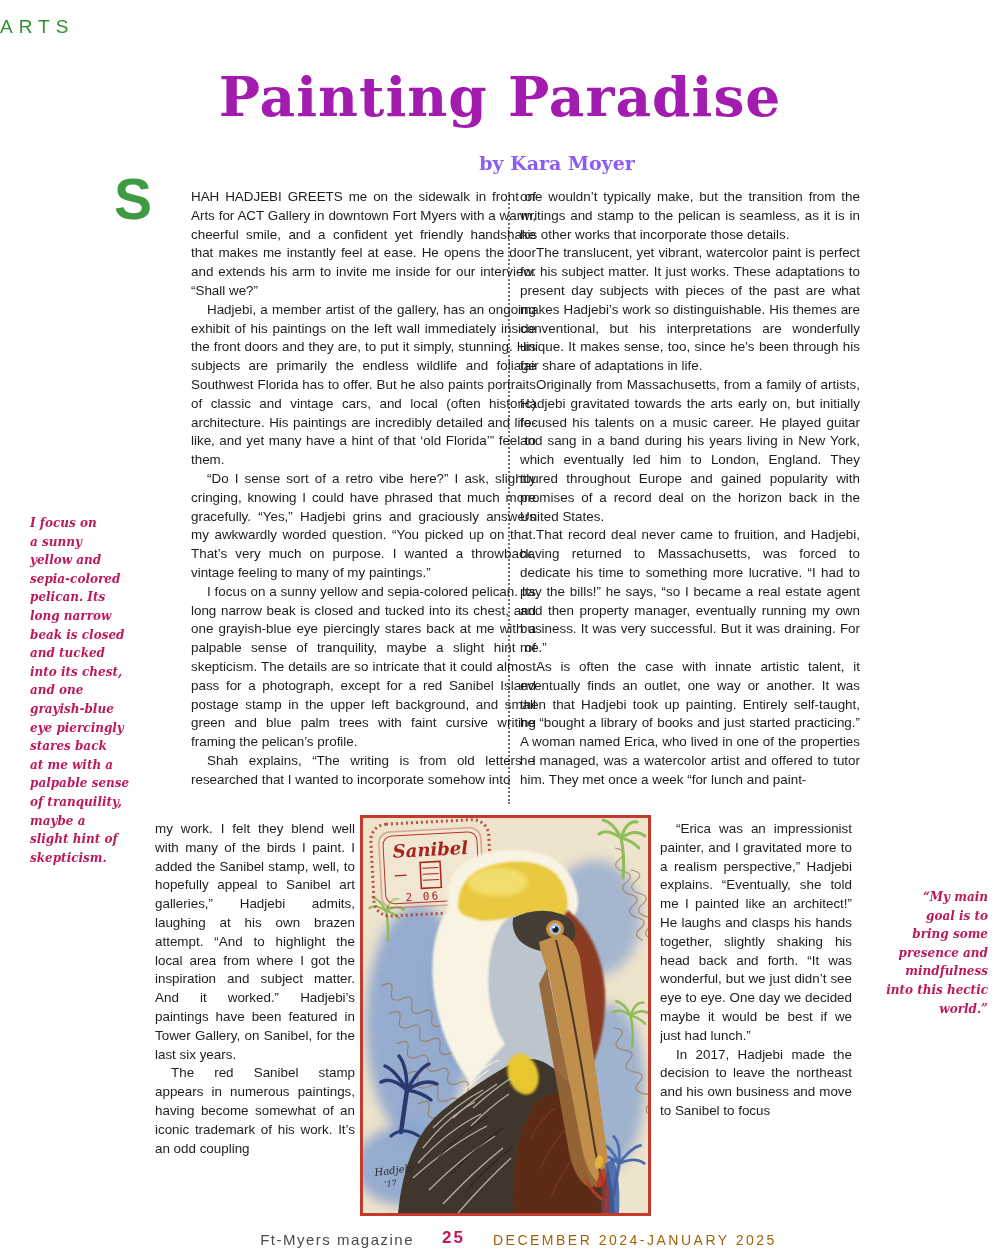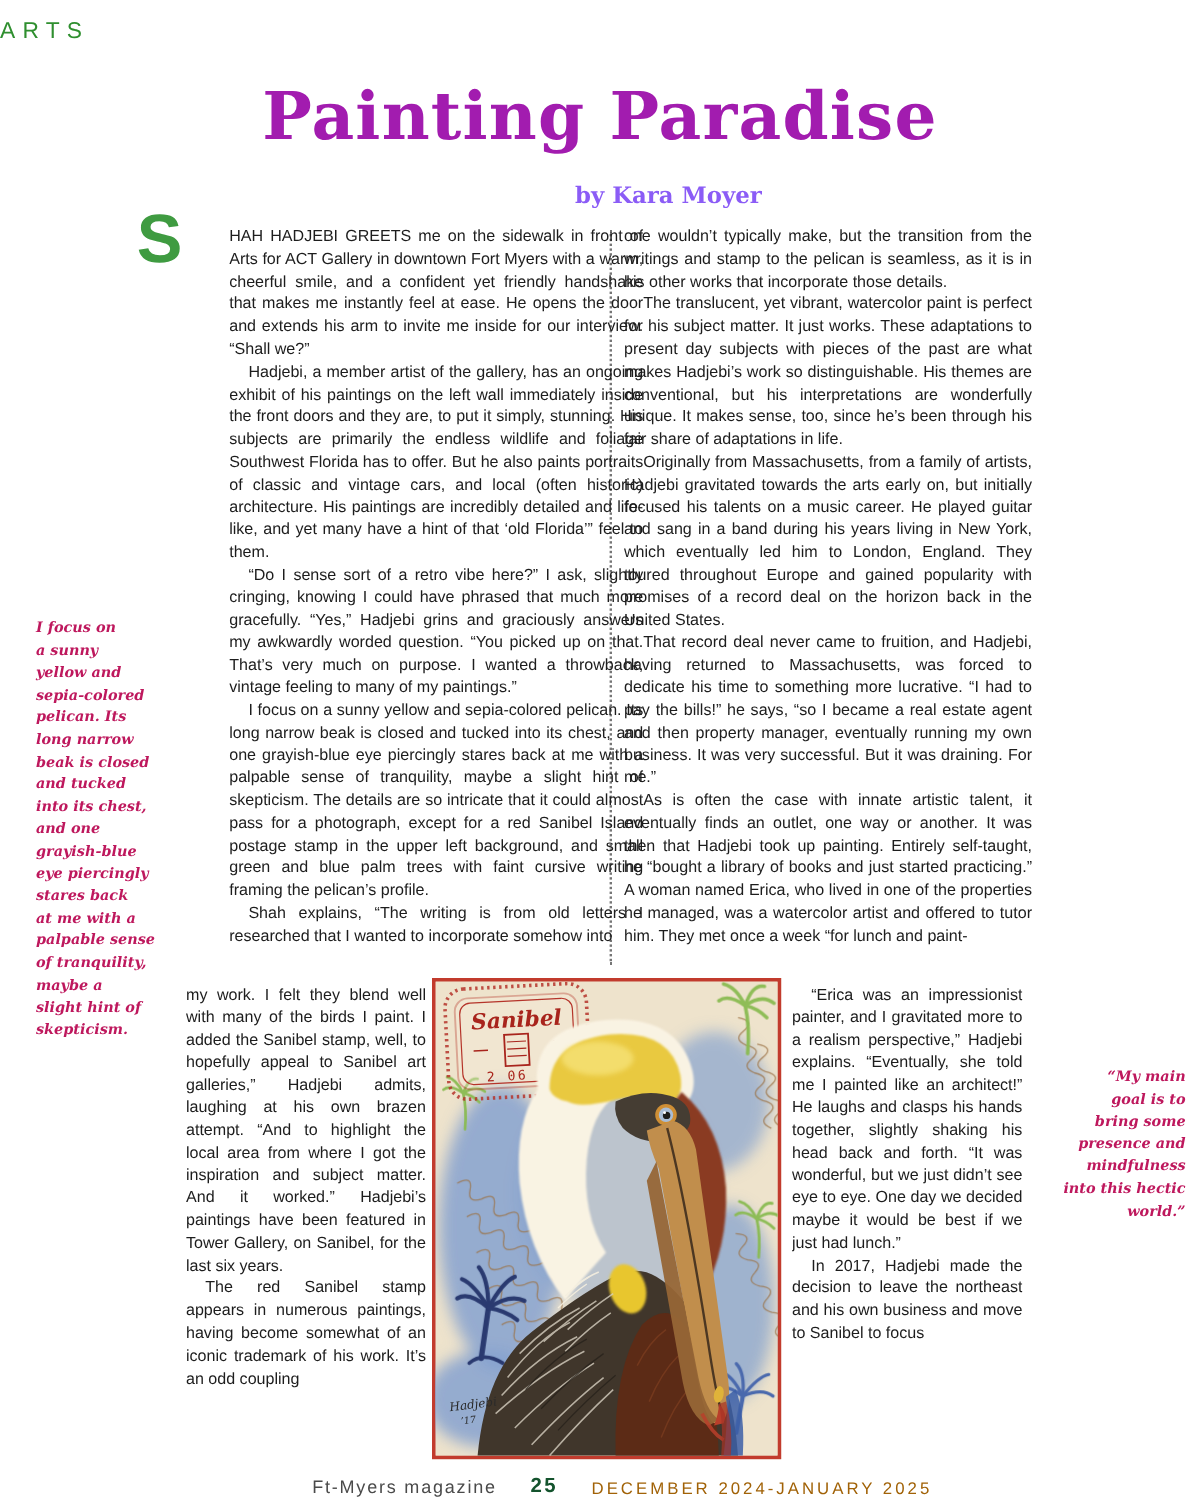--- a/index.html
+++ b/index.html
@@ -44,21 +44,21 @@
   .painting-frame {
     position:absolute; left:360px; top:815px; width:291px; height:401px;
     border:3px solid #c23b2d; box-sizing:border-box; background:#eee3cc; z-index:5;
   }
   .footer {
     position:absolute; top:1228px; left:0; width:100%;
     display:flex; justify-content:center; align-items:flex-end; gap:28px;
     padding-left:37px; box-sizing:border-box;
   }
   .f-mag   { font-size:15px; letter-spacing:1.5px; color:#4a4a4a; }
-  .f-num   { font-size:17px; font-weight:700; color:#14532d; letter-spacing:2px; }
+  .f-num   { font-size:17px; font-weight:700; color:#be185d; letter-spacing:2px; }
   .f-issue { font-size:14px; letter-spacing:2.5px; color:#a16207; }
 </style>
 </head>
 <body>
 
 <div class="page">
 
   <div class="arts-label">ARTS</div>
   <div class="page-title">Painting Paradise</div>
   <div class="byline">by Kara Moyer</div>

